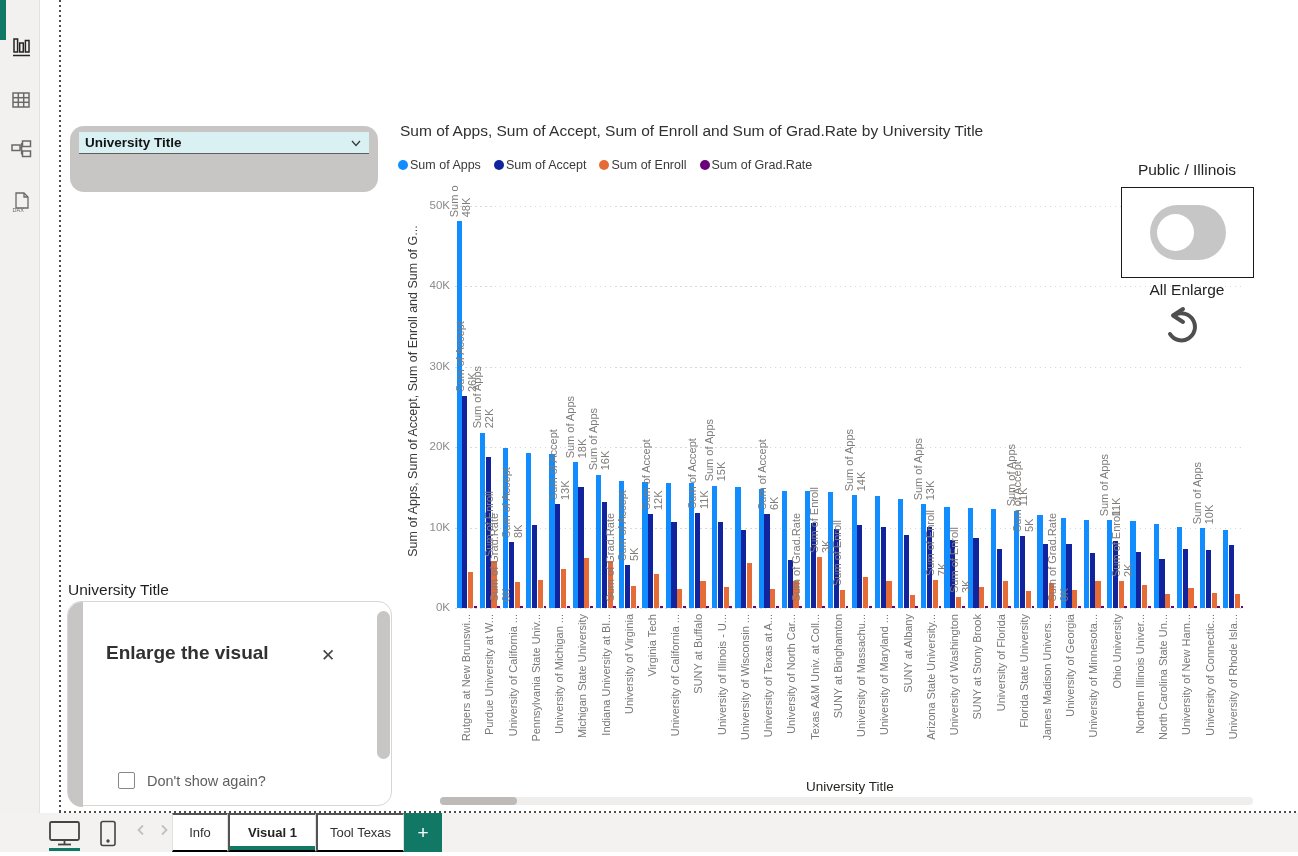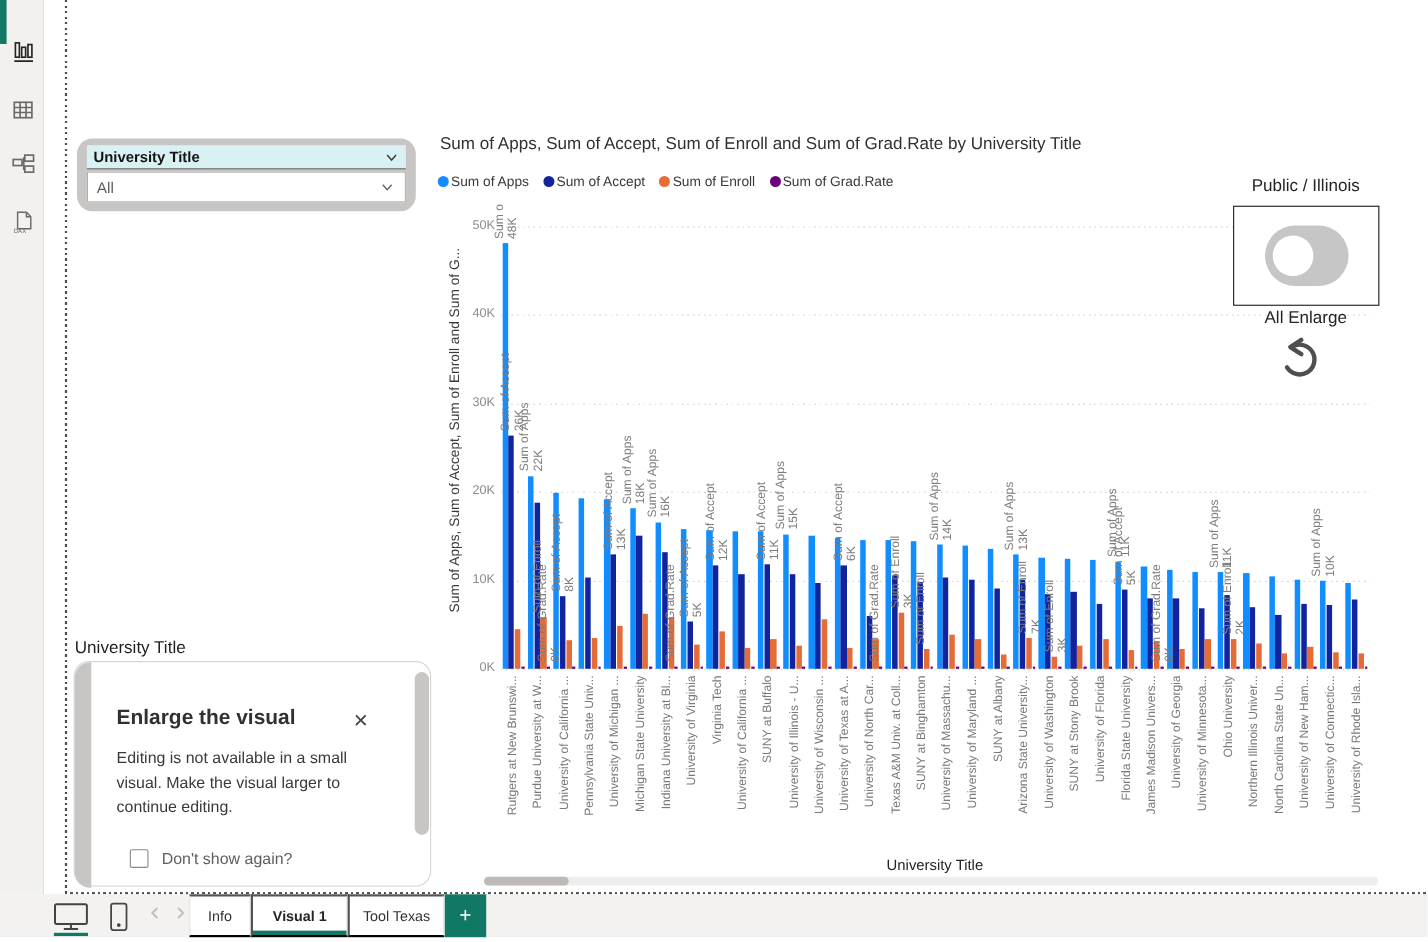--- a/index.html
+++ b/index.html
@@ -115,27 +115,20 @@
 
   <div class="canvas-v"></div>
   <div class="canvas-h"></div>
 
   <section class="slicer-wrap">
     <div class="slicer-header">
       <span>University Title</span>
       <span class="spacer"></span>
       <svg width="14" height="14" viewBox="0 0 14 14">
           <polyline points="3,5 7,9.5 11,5" fill="none" stroke="#3b3a39" stroke-width="1.3"></polyline>
-        </svg>
-    </div>
-    <div class="slicer-dd">
-      <span>All</span>
-      <span class="spacer"></span>
-      <svg width="16" height="16" viewBox="0 0 16 16">
-          <polyline points="4,6 8,10.5 12,6" fill="none" stroke="#605e5c" stroke-width="1.2"></polyline>
         </svg>
     </div>
   </section>
 
   <h1 class="chart-title" style="font-weight:400;">Sum of Apps, Sum of Accept, Sum of Enroll and Sum of Grad.Rate by University Title</h1>
   <div class="legend" id="legend">
       <span class="legend-item">
         <span class="legend-dot" style="background: rgb(17, 141, 255);"></span>
         <span>Sum of Apps</span>
       </span>
@@ -467,21 +460,20 @@
       <path d="M23 4 L13 10.5 L23 17"></path>
     </svg>
   </button>
 
   <div class="visual2-title">University Title</div>
   <section class="card">
     <div class="handle-left"></div>
     <div class="handle-right"></div>
     <h2 class="dlg-title">Enlarge the visual</h2>
     <button class="dlg-close">✕</button>
-    <p class="dlg-body">Editing is not available in a small visual. Make the visual larger to continue editing.</p>
     <div class="dlg-check-row">
       <span class="checkbox"></span>
       <span class="dlg-check-label">Don't show again?</span>
     </div>
   </section>
 
   <footer class="bottom-bar">
     <button class="side-icon" style="position:absolute; left:48px; top:7px; width:34px; height:27px;">
       <svg width="34" height="27" viewBox="0 0 34 27" fill="none" stroke="#444" stroke-width="1.8">
         <rect x="2" y="2" width="29" height="18" rx="1.5"></rect>

